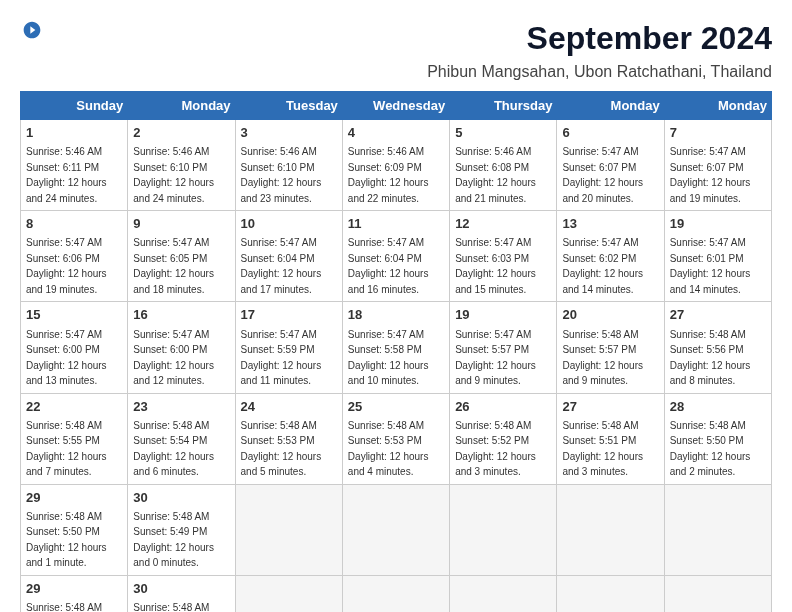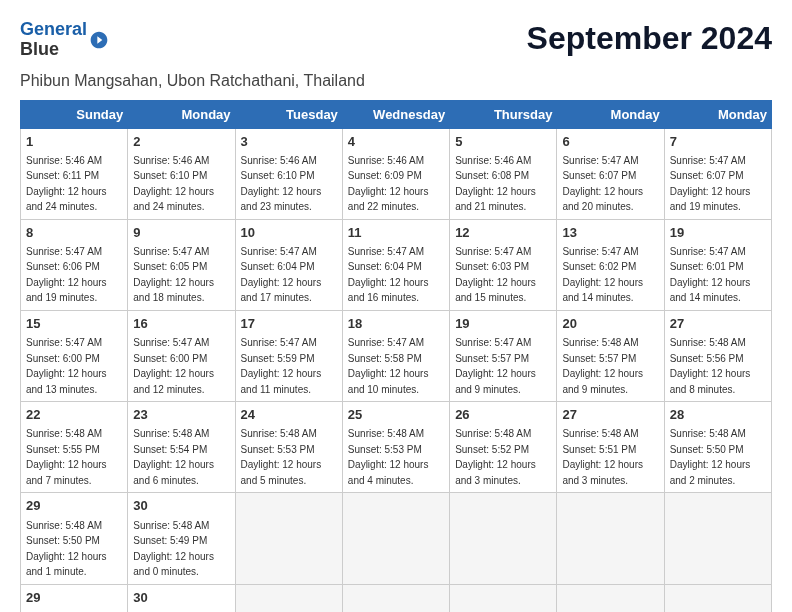--- a/index.html
+++ b/index.html
@@ -35,21 +35,21 @@
     }
     .month-title {
       font-size: 32px;
       font-weight: bold;
       color: #0f172a;
     }
     .location-title {
       font-size: 16px;
       color: #444;
       margin-bottom: 10px;
-      text-align: left;
+      text-align: right;
     }
     .top-row {
       display: flex;
       justify-content: space-between;
       align-items: flex-start;
       margin-bottom: 2px;
     }
     table {
       width: 100%;
       border-collapse: collapse;
@@ -93,21 +93,20 @@
       line-height: 1.45;
     }
   </style>
 </head>
 <body>
 
 <div class="top-row">
   <div class="header-logo">
     <div>
       <div style="display:flex;align-items:center;">
-        <span class="logo-text">General<br><span>Blue</span></span>
         <svg class="logo-icon" viewBox="0 0 24 24" fill="#2d6db5">
           <path d="M12 2C6.48 2 2 6.48 2 12s4.48 10 10 10 10-4.48 10-10S17.52 2 12 2zm-2 14.5v-9l6 4.5-6 4.5z"></path>
         </svg>
       </div>
     </div>
   </div>
   <div class="title-section">
     <div class="month-title">September 2024</div>
   </div>
 </div>

